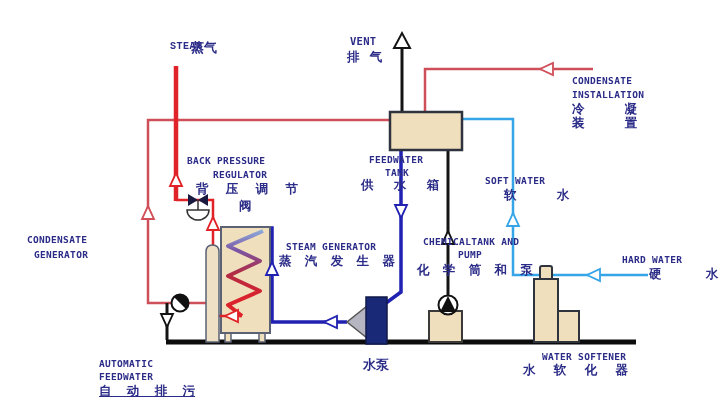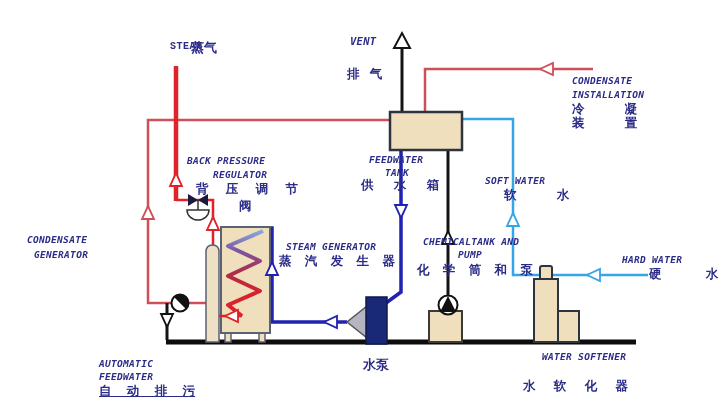--- a/index.html
+++ b/index.html
@@ -1,25 +1,25 @@
 <!DOCTYPE html>
 <html><head>
 <meta charset="utf-8">
 <style>
   html,body{margin:0;padding:0;background:#fff;}
   .stage{position:relative;width:728px;height:413px;background:#ffffff;overflow:hidden;
          font-family:"DejaVu Sans",sans-serif;}
   .stage svg{position:absolute;left:0;top:0;}
   .lbl{position:absolute;color:#2b2b88;white-space:nowrap;line-height:1;}
-  .en{font-family:"DejaVu Sans Mono",monospace;font-weight:bold;font-size:9.5px;letter-spacing:.3px;font-style:italic;}
+  .en{font-family:"DejaVu Sans Mono",monospace;font-weight:bold;font-size:9.5px;letter-spacing:.3px;}
   .en-lg{font-family:Liberation Mono, monospace;font-weight:bold;font-size:10px;letter-spacing:.5px;margin-left:24px;}
   .zh{font-family:"DejaVu Sans",sans-serif;font-weight:bold;font-size:12.5px;}
   .zh-lg{font-size:13px;}
-  .ws6{word-spacing:6px;margin-top:17px;}   .ws8{word-spacing:8px;}   .ws9{word-spacing:9px;}
-  .ws11{word-spacing:11px;text-decoration:underline;} .ws13{word-spacing:13px;} .ws14{word-spacing:14px;margin-top:16px;}
+  .ws6{word-spacing:6px;}   .ws8{word-spacing:8px;}   .ws9{word-spacing:9px;}
+  .ws11{word-spacing:11px;text-decoration:underline;} .ws13{word-spacing:13px;} .ws14{word-spacing:14px;}
   .ws16{word-spacing:16px;} .ws36{word-spacing:36px;} .ws40{word-spacing:40px;text-align:center;}
 </style>
 </head>
 <body>
 
 <div class="stage">
 
 <svg width="728" height="413" viewBox="0 0 728 413">
   <defs>
     <linearGradient id="coilGrad" gradientUnits="userSpaceOnUse" x1="0" y1="228" x2="0" y2="318">

